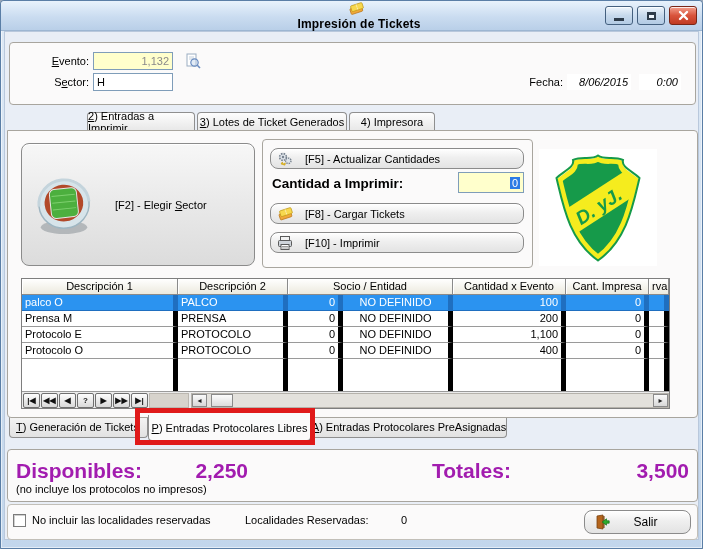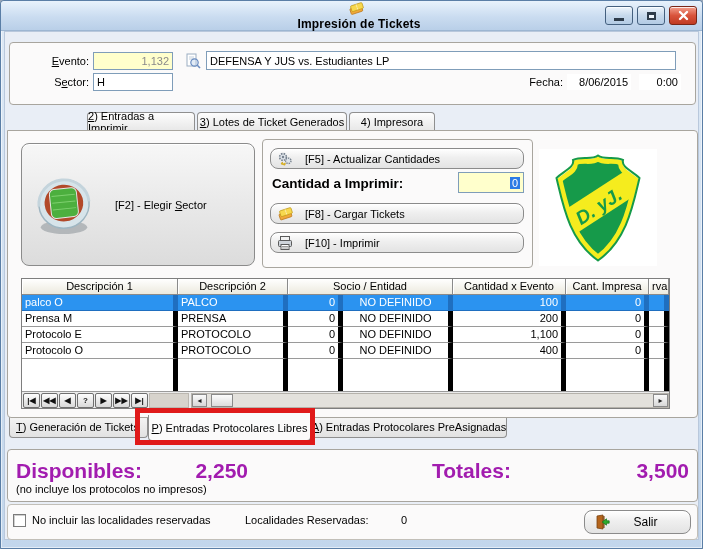--- a/index.html
+++ b/index.html
@@ -29,21 +29,21 @@
   
   .client { position:absolute; left:3px; top:30px; right:3px; bottom:8px;
     background:#e9eef6; border:1px solid #b9c8dc; }
   .panel { position:absolute; background:#fbfafa; border:1px solid #a8a59e; border-radius:4px; }
   .label { display:flex; align-items:center; }
   .r { justify-content:flex-end; text-align:right; }
   u { text-decoration:underline; }
   .input { position:absolute; border:1px solid #7f9db9; background:#fff;
     display:flex; align-items:center; padding:0 3px; font-size:11px; }
   .yellow { background:#ffffcc; }
-  .flatbox { position:absolute; background:#fff; display:flex; align-items:center; padding:0 3px; }
+  .flatbox { position:absolute; background:#fff; display:flex; align-items:center; padding:0 3px;font-style:italic; }
   .btn { position:absolute; cursor:default; border:1px solid #8b8b8b; border-radius:8px;
     background:linear-gradient(#ffffff,#efefef 45%,#e3e3e3);
     box-shadow: inset 0 1px 0 #fff; display:flex; align-items:center; font-size:11px; }
   
   .tab { position:absolute; top:111px; height:19px; border:1px solid #8f8f8f; border-bottom:none;
     border-radius:4px 4px 0 0; background:linear-gradient(#fdfdfd,#e7e7e7);
     display:flex; align-items:center; justify-content:center; z-index:1; }
   .tab.active { top:109px; height:21px; background:#fbfafa; z-index:4; }
   
   .page { position:absolute; left:6px; top:129px; width:691px; height:288px;
@@ -125,23 +125,20 @@
     </div>
   <div class="abs" style="left:184px; top:52px; width:16px; height:16px;">
     <svg class="icon16" viewBox="0 0 16 16">
       <rect x="2" y="1" width="9" height="12" fill="#fff" stroke="#9badc2"></rect>
       <line x1="4" y1="4" x2="9" y2="4" stroke="#c3cfdc"></line>
         <line x1="4" y1="6" x2="9" y2="6" stroke="#c3cfdc"></line>
       <circle cx="9.5" cy="9.5" r="3.7" fill="rgba(190,210,235,.45)" stroke="#6a8cc0" stroke-width="1.2"></circle>
       <line x1="12.3" y1="12.3" x2="15" y2="15" stroke="#6a8cc0" stroke-width="1.6"></line>
     </svg>
   </div>
-  <div class="input" style="left:205px; top:50px; width:470px; height:19px;">
-      <span>DEFENSA Y JUS vs. Estudiantes LP</span>
-    </div>
   <div class="abs label r" style="left:30px; top:72px; width:58px; height:18px;">
     <span><span>S</span><u>e</u><span>ctor:</span></span>
   </div>
   <div class="input" style="left:92px; top:72px; width:80px; height:18px;">
       <span>H</span>
     </div>
   <div class="abs label r" style="left:505px; top:73px; width:57px; height:16px;">Fecha:</div>
   <div class="flatbox r" style="left:566px; top:73px; width:64px; height:16px;">8/06/2015</div>
   <div class="flatbox r" style="left:638px; top:73px; width:42px; height:16px;">0:00</div>
 

